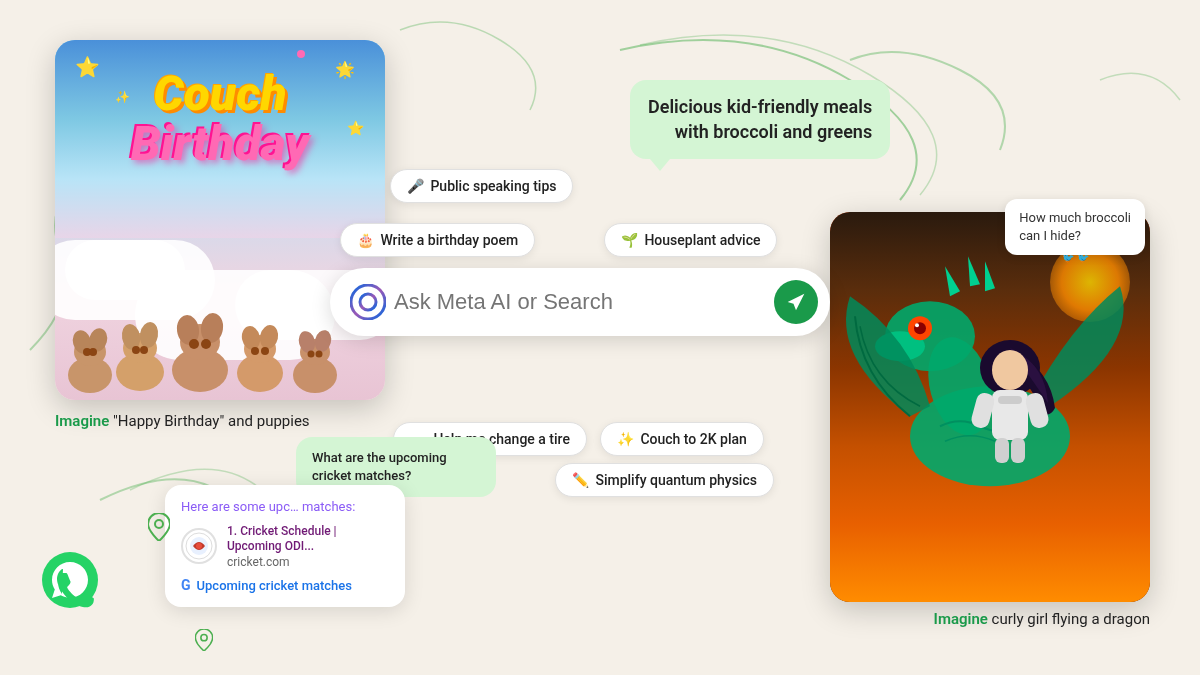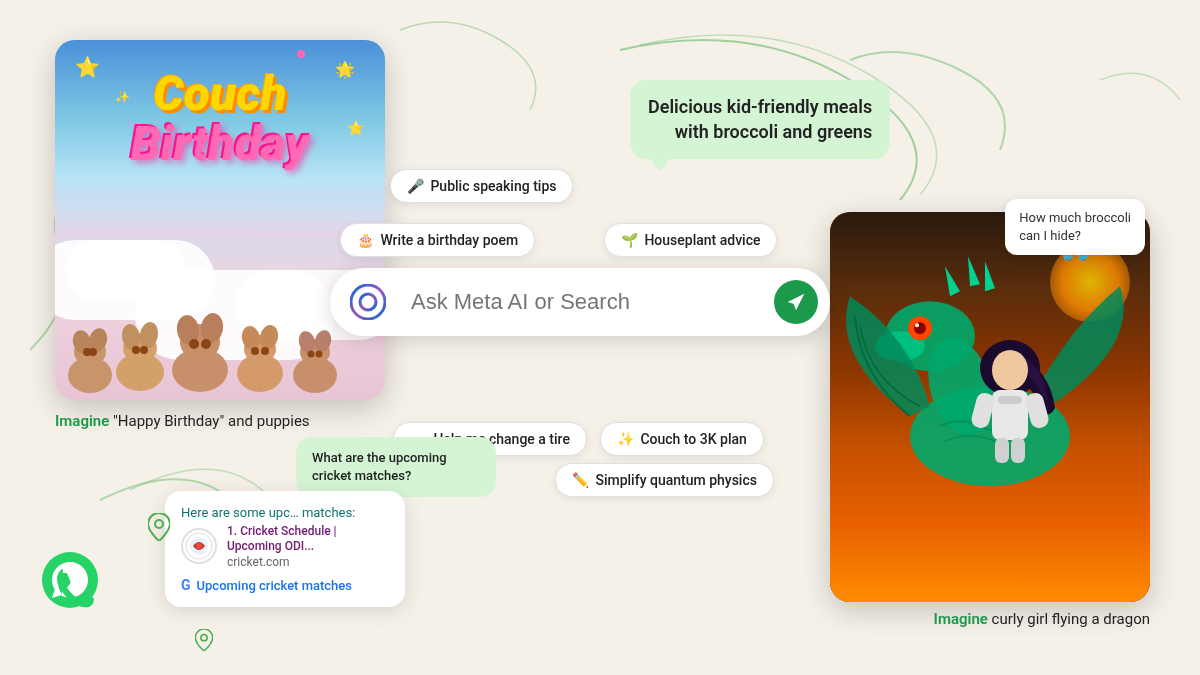--- a/index.html
+++ b/index.html
@@ -31,21 +31,21 @@
       z-index: 10;
     }
 
     .search-bar {
       display: flex;
       align-items: center;
       background: white;
       border-radius: 50px;
       padding: 12px 12px 12px 20px;
       box-shadow: 0 4px 20px rgba(0,0,0,0.15);
-      gap: 25px;
+      gap: 8px;
     }
 
     .meta-ai-icon {
       width: 36px;
       height: 36px;
       flex-shrink: 0;
     }
 
     .search-input {
       flex: 1;
@@ -213,22 +213,22 @@
       background: white;
       border-radius: 16px;
       padding: 14px 16px;
       width: 240px;
       box-shadow: 0 4px 20px rgba(0,0,0,0.12);
       z-index: 10;
       font-size: 13px;
     }
 
     .cricket-card-header {
-      color: #0f766e;
-      margin-bottom: 4px;
+      color: #8b5cf6;
+      margin-bottom: 10px;
       font-size: 13px;
     }
 
     .cricket-result-item {
       display: flex;
       align-items: center;
       gap: 10px;
       margin-bottom: 8px;
     }
 
@@ -485,21 +485,21 @@
   <span>Houseplant advice</span>
 </div>
 
 <div class="chip" style="top:422px;left:393px;">
   <span>🚗</span>
   <span>Help me change a tire</span>
 </div>
 
 <div class="chip" style="top:422px;left:600px;">
   <span>✨</span>
-  <span>Couch to 3K plan</span>
+  <span>Couch to 2K plan</span>
 </div>
 
 <div class="chip" style="top:463px;left:555px;">
   <span>✏️</span>
   <span>Simplify quantum physics</span>
 </div>
 
 <div class="speech-bubble-green" style="top:80px;left:630px;max-width:320px;text-align:right;">
   <span style="white-space:pre-line;font-size:18px;font-weight:600;">Delicious kid-friendly meals
 with broccoli and greens</span>

